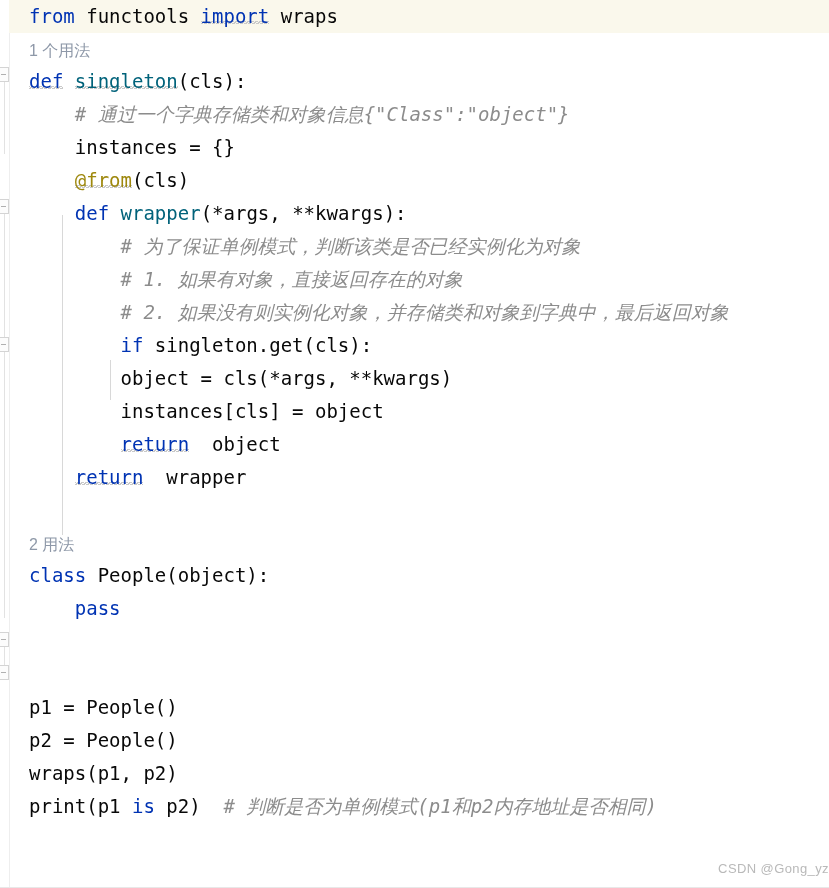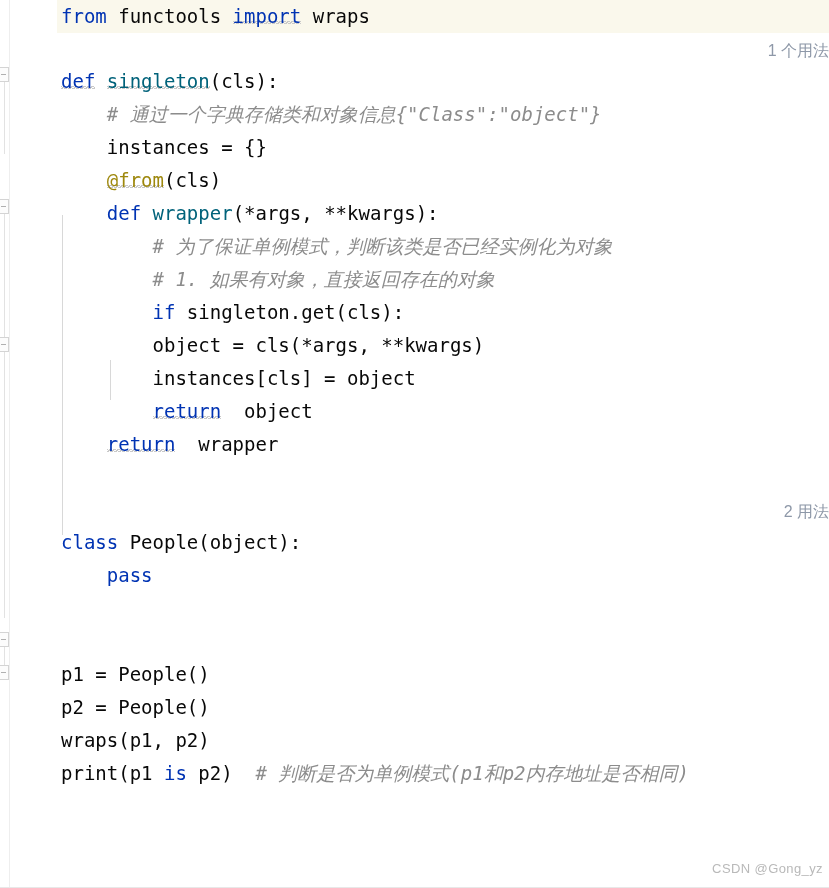--- a/index.html
+++ b/index.html
@@ -68,21 +68,21 @@
     line-height: 33px;
     font-size: 19px;
     white-space: pre;
     color: #080808;
     letter-spacing: 0px;
   }
   .line.hl {
     background: #faf8ec;
   }
 
-  .pad { padding-left: 4px; margin-left: 48px; }
+  .pad { padding-left: 20px; }
 
   
   .kw   { color: #0033b3; }
   .fn   { color: #00627a; }
   .deco { color: #9e880d; }
   .plain{ color: #080808; }
   .cmt  { color: #8c8c8c; font-style: italic; }
 
   
   .wavy {
@@ -100,34 +100,33 @@
   
   .hint {
     font-family: "Liberation Sans", sans-serif;
     font-size: 16px;
     color: #8e98a8;
     font-style: normal;
   }
   .line.hintline {
     height: 32px;
     line-height: 32px;
-    text-align: right;
   }
 
   
   .indent-guide {
     position: absolute;
     width: 1px;
     background: #d8d8d8;
   }
 
   
   .watermark {
     position: absolute;
-    right: 6px;
+    right: 0;
     bottom: 12px;
     font-family: "Liberation Sans", sans-serif;
     font-size: 13px;
     color: #b9b9b9;
     letter-spacing: 0.4px;
   }
 
   .bottom-rule {
     position: absolute;
     left: 0; bottom: 0;
@@ -168,20 +167,21 @@
     <div class="line pad"><span class="plain">    instances = {}</span></div>
 
     <div class="line pad"><span class="plain">    </span><span class="deco wavy">@from</span><span class="plain">(cls)</span></div>
 
     <div class="line pad"><span class="plain">    </span><span class="kw">def</span><span class="plain"> </span><span class="fn">wrapper</span><span class="plain">(*args, **kwargs):</span></div>
 
     <div class="line pad"><span class="cmt">        # 为了保证单例模式，判断该类是否已经实例化为对象</span></div>
 
     <div class="line pad"><span class="cmt">        # 1. 如果有对象，直接返回存在的对象</span></div>
 
+    <div class="line pad"><span class="cmt">        # 2. 如果没有则实例化对象，并存储类和对象到字典中，最后返回对象</span></div>
 
     <div class="line pad"><span class="plain">        </span><span class="kw">if</span><span class="plain"> singleton.get(cls):</span></div>
 
 
     <div class="line pad"><span class="plain">        object = cls(*args, **kwargs)</span></div>
 
     <div class="line pad"><span class="plain">        instances[cls] = object</span></div>
 
     <div class="line pad"><span class="plain">        </span><span class="kw wavy">return</span><span class="plain">  object</span></div>
 

